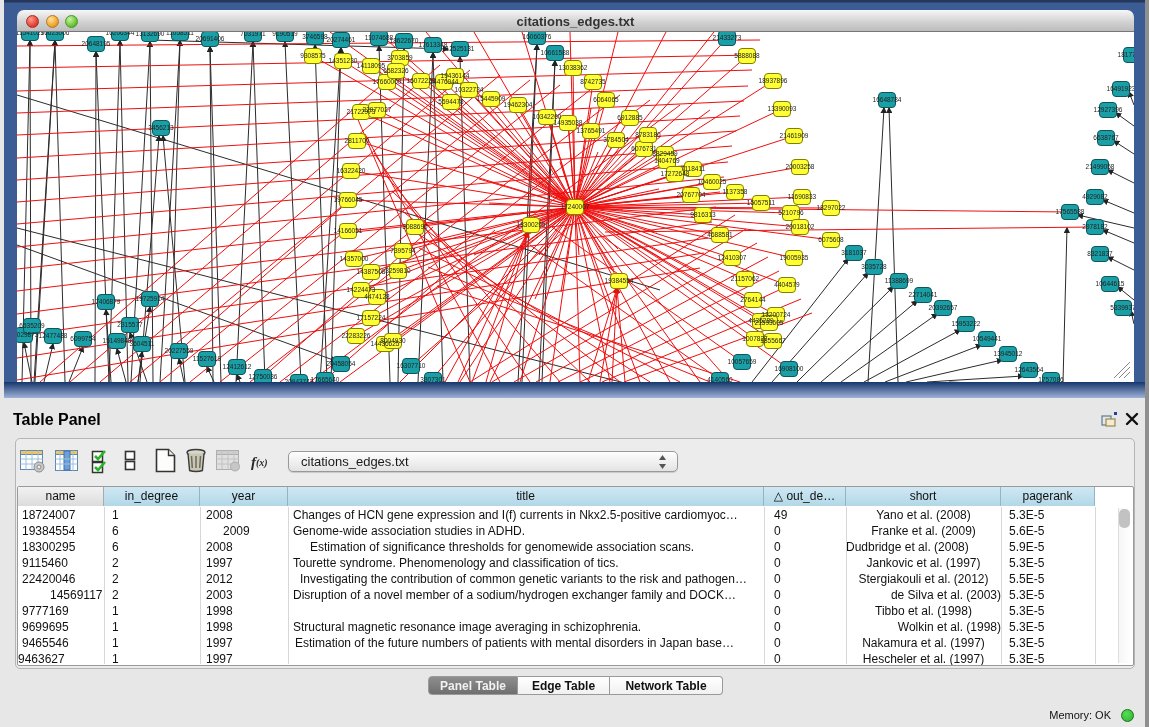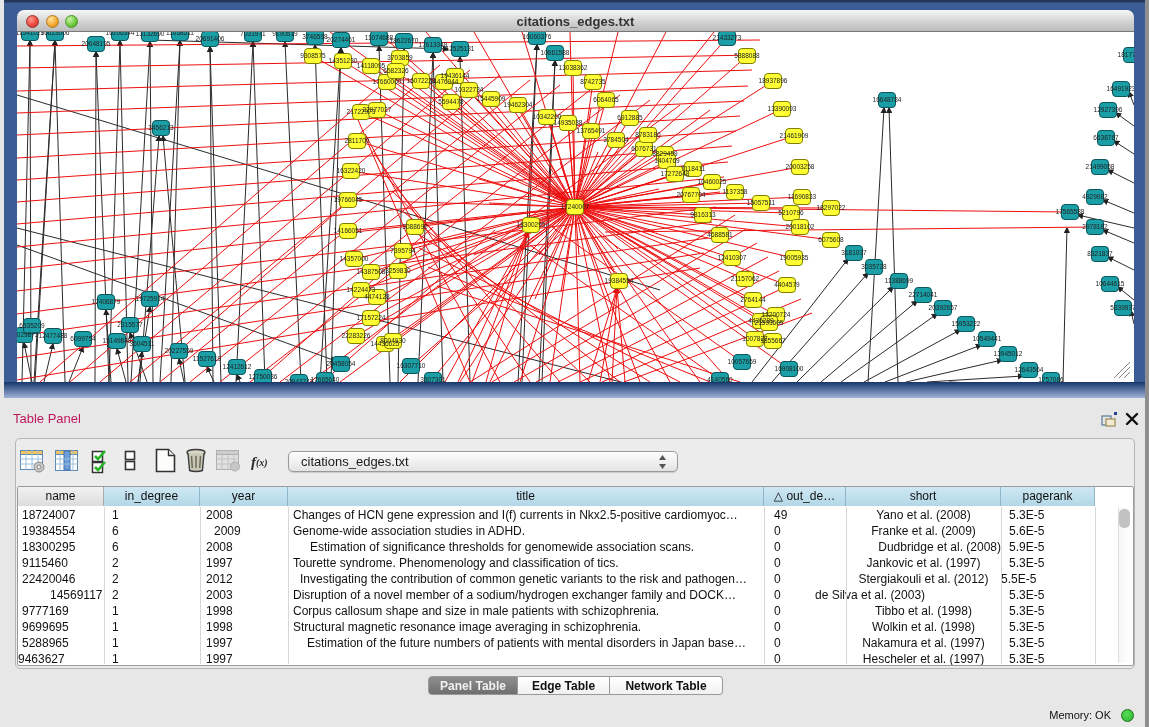--- a/index.html
+++ b/index.html
@@ -10,21 +10,21 @@
 #rightstrip { position:absolute; left:1145px; top:0; width:4px; height:727px; background:#8f8f8f; }
 #win { position:absolute; left:17px; top:10px; width:1117px; height:372px; }
 #titlebar { position:absolute; left:0; top:0; width:1117px; height:22px;
   border-radius:7px 7px 0 0; background:linear-gradient(#f7f7f7,#d3d3d3 55%,#bcbcbc);
   border-bottom:1px solid #777; }
 #titlebar .tl { position:absolute; top:4.5px; width:13px; height:13px; border-radius:50%; }
 #title { position:absolute; top:4px; width:100%; text-align:center; font-size:13px;
   font-weight:bold; color:#333; }
 #canvas { position:absolute; left:0; top:22px; width:1117px; height:350px; background:#fff; overflow:hidden; }
 #tpanel { position:absolute; left:0; top:398px; width:1145px; height:329px; background:#e7e7e7; }
-#tptitle { position:absolute; left:13px; top:411px; font-size:13px; color:#be185d; }
+#tptitle { position:absolute; left:13px; top:411px; font-size:16px; color:#000000;font-weight:bold; }
 #panel { position:absolute; left:15px; top:438px; width:1120px; height:231px;
   background:#ececec; border:1px solid #b5b5b5; border-radius:5px; }
 #combo { position:absolute; left:288px; top:451px; width:390px; height:21px;
   border:1px solid #999; border-radius:5px; background:linear-gradient(#fefefe,#e3e3e3);
   font-size:13px; color:#1a1a1a; line-height:19px; padding-left:12px;
   box-shadow:0 1px 1px rgba(0,0,0,0.15); }
 #table { position:absolute; left:17px; top:486px; width:1117px; height:180px; background:#fff;
   border:1px solid #9a9a9a; border-radius:2px; font-size:12px; color:#111; }
 .hcell { position:absolute; top:0; height:19px; text-align:center; line-height:19px;
   background:linear-gradient(#cfe8f3,#b2d7e7); border-right:1px solid #8fb6c8; font-size:12px; }
@@ -661,85 +661,84 @@
         <div style="position:absolute;left:86px;width:96px;padding-left:8px;overflow:hidden;white-space:nowrap">1</div>
         <div style="position:absolute;left:182px;width:88px;padding-left:6px;overflow:hidden;white-space:nowrap">2008</div>
         <div style="position:absolute;left:270px;width:476px;padding-left:5px;overflow:hidden;white-space:nowrap">Changes of HCN gene expression and I(f) currents in Nkx2.5-positive cardiomyoc…</div>
         <div style="position:absolute;left:746px;width:82px;padding-left:10px;overflow:hidden;white-space:nowrap">49</div>
         <div style="position:absolute;left:828px;width:155px;text-align:center;overflow:hidden;white-space:nowrap">Yano et al. (2008)</div>
         <div style="position:absolute;left:983px;width:94px;padding-left:8px;overflow:hidden;white-space:nowrap">5.3E-5</div>
       </div>
 <div class="trow">
         <div style="position:absolute;left:0px;width:86px;padding-left:4px;overflow:hidden;white-space:nowrap">19384554</div>
         <div style="position:absolute;left:86px;width:96px;padding-left:8px;overflow:hidden;white-space:nowrap">6</div>
-        <div style="position:absolute;left:182px;width:88px;padding-left:14px;overflow:hidden;white-space:nowrap">2009</div>
+        <div style="position:absolute;left:182px;width:88px;padding-left:23px;overflow:hidden;white-space:nowrap">2009</div>
         <div style="position:absolute;left:270px;width:476px;padding-left:5px;overflow:hidden;white-space:nowrap">Genome-wide association studies in ADHD.</div>
         <div style="position:absolute;left:746px;width:82px;padding-left:10px;overflow:hidden;white-space:nowrap">0</div>
         <div style="position:absolute;left:828px;width:155px;text-align:center;overflow:hidden;white-space:nowrap">Franke et al. (2009)</div>
         <div style="position:absolute;left:983px;width:94px;padding-left:8px;overflow:hidden;white-space:nowrap">5.6E-5</div>
       </div>
 <div class="trow">
         <div style="position:absolute;left:0px;width:86px;padding-left:4px;overflow:hidden;white-space:nowrap">18300295</div>
         <div style="position:absolute;left:86px;width:96px;padding-left:8px;overflow:hidden;white-space:nowrap">6</div>
         <div style="position:absolute;left:182px;width:88px;padding-left:6px;overflow:hidden;white-space:nowrap">2008</div>
         <div style="position:absolute;left:270px;width:476px;padding-left:22px;overflow:hidden;white-space:nowrap">Estimation of significance thresholds for genomewide association scans.</div>
         <div style="position:absolute;left:746px;width:82px;padding-left:10px;overflow:hidden;white-space:nowrap">0</div>
-        <div style="position:absolute;left:828px;width:155px;text-align:right;overflow:hidden;white-space:nowrap">Dudbridge et al. (2008)</div>
+        <div style="position:absolute;left:828px;width:155px;text-align:left;overflow:hidden;white-space:nowrap">Dudbridge et al. (2008)</div>
         <div style="position:absolute;left:983px;width:94px;padding-left:8px;overflow:hidden;white-space:nowrap">5.9E-5</div>
       </div>
 <div class="trow">
         <div style="position:absolute;left:0px;width:86px;padding-left:4px;overflow:hidden;white-space:nowrap">9115460</div>
         <div style="position:absolute;left:86px;width:96px;padding-left:8px;overflow:hidden;white-space:nowrap">2</div>
         <div style="position:absolute;left:182px;width:88px;padding-left:6px;overflow:hidden;white-space:nowrap">1997</div>
         <div style="position:absolute;left:270px;width:476px;padding-left:5px;overflow:hidden;white-space:nowrap">Tourette syndrome. Phenomenology and classification of tics.</div>
         <div style="position:absolute;left:746px;width:82px;padding-left:10px;overflow:hidden;white-space:nowrap">0</div>
         <div style="position:absolute;left:828px;width:155px;text-align:center;overflow:hidden;white-space:nowrap">Jankovic et al. (1997)</div>
         <div style="position:absolute;left:983px;width:94px;padding-left:8px;overflow:hidden;white-space:nowrap">5.3E-5</div>
       </div>
 <div class="trow">
         <div style="position:absolute;left:0px;width:86px;padding-left:4px;overflow:hidden;white-space:nowrap">22420046</div>
         <div style="position:absolute;left:86px;width:96px;padding-left:8px;overflow:hidden;white-space:nowrap">2</div>
         <div style="position:absolute;left:182px;width:88px;padding-left:6px;overflow:hidden;white-space:nowrap">2012</div>
         <div style="position:absolute;left:270px;width:476px;padding-left:12px;overflow:hidden;white-space:nowrap">Investigating the contribution of common genetic variants to the risk and pathogen…</div>
         <div style="position:absolute;left:746px;width:82px;padding-left:10px;overflow:hidden;white-space:nowrap">0</div>
         <div style="position:absolute;left:828px;width:155px;text-align:center;overflow:hidden;white-space:nowrap">Stergiakouli et al. (2012)</div>
-        <div style="position:absolute;left:983px;width:94px;overflow:hidden;white-space:nowrap">5.5E-5</div>
+        <div style="position:absolute;left:983px;width:94px;padding-left:8px;overflow:hidden;white-space:nowrap">5.5E-5</div>
       </div>
 <div class="trow">
         <div style="position:absolute;left:16px;width:86px;padding-left:16px;overflow:hidden;white-space:nowrap">14569117</div>
         <div style="position:absolute;left:86px;width:96px;padding-left:8px;overflow:hidden;white-space:nowrap">2</div>
         <div style="position:absolute;left:182px;width:88px;padding-left:6px;overflow:hidden;white-space:nowrap">2003</div>
         <div style="position:absolute;left:270px;width:476px;padding-left:5px;overflow:hidden;white-space:nowrap">Disruption of a novel member of a sodium/hydrogen exchanger family and DOCK…</div>
         <div style="position:absolute;left:746px;width:82px;padding-left:10px;overflow:hidden;white-space:nowrap">0</div>
-        <div style="position:absolute;left:797px;width:155px;text-align:left;overflow:hidden;white-space:nowrap">de Silva et al. (2003)</div>
+        <div style="position:absolute;left:828px;width:155px;text-align:right;overflow:hidden;white-space:nowrap">de Silva et al. (2003)</div>
         <div style="position:absolute;left:983px;width:94px;padding-left:8px;overflow:hidden;white-space:nowrap">5.3E-5</div>
       </div>
 <div class="trow">
         <div style="position:absolute;left:0px;width:86px;padding-left:4px;overflow:hidden;white-space:nowrap">9777169</div>
         <div style="position:absolute;left:86px;width:96px;padding-left:8px;overflow:hidden;white-space:nowrap">1</div>
         <div style="position:absolute;left:182px;width:88px;padding-left:6px;overflow:hidden;white-space:nowrap">1998</div>
-        <div style="position:absolute;left:270px;width:476px;padding-left:5px;overflow:hidden;white-space:nowrap">Corpus callosum shape and size in male patients with schizophrenia.</div>
         <div style="position:absolute;left:746px;width:82px;padding-left:10px;overflow:hidden;white-space:nowrap">0</div>
         <div style="position:absolute;left:828px;width:155px;text-align:center;overflow:hidden;white-space:nowrap">Tibbo et al. (1998)</div>
         <div style="position:absolute;left:983px;width:94px;padding-left:8px;overflow:hidden;white-space:nowrap">5.3E-5</div>
       </div>
 <div class="trow">
         <div style="position:absolute;left:0px;width:86px;padding-left:4px;overflow:hidden;white-space:nowrap">9699695</div>
         <div style="position:absolute;left:86px;width:96px;padding-left:8px;overflow:hidden;white-space:nowrap">1</div>
         <div style="position:absolute;left:182px;width:88px;padding-left:6px;overflow:hidden;white-space:nowrap">1998</div>
         <div style="position:absolute;left:270px;width:476px;padding-left:5px;overflow:hidden;white-space:nowrap">Structural magnetic resonance image averaging in schizophrenia.</div>
         <div style="position:absolute;left:746px;width:82px;padding-left:10px;overflow:hidden;white-space:nowrap">0</div>
-        <div style="position:absolute;left:828px;width:155px;text-align:center;overflow:hidden;white-space:nowrap">Wolkin et al. (1998)</div>
+        <div style="position:absolute;left:828px;width:155px;text-align:right;overflow:hidden;white-space:nowrap">Wolkin et al. (1998)</div>
         <div style="position:absolute;left:983px;width:94px;padding-left:8px;overflow:hidden;white-space:nowrap">5.3E-5</div>
       </div>
 <div class="trow">
-        <div style="position:absolute;left:0px;width:86px;padding-left:4px;overflow:hidden;white-space:nowrap">5288965</div>
+        <div style="position:absolute;left:0px;width:86px;padding-left:4px;overflow:hidden;white-space:nowrap">9465546</div>
         <div style="position:absolute;left:86px;width:96px;padding-left:8px;overflow:hidden;white-space:nowrap">1</div>
         <div style="position:absolute;left:182px;width:88px;padding-left:6px;overflow:hidden;white-space:nowrap">1997</div>
-        <div style="position:absolute;left:270px;width:476px;padding-left:19px;overflow:hidden;white-space:nowrap">Estimation of the future numbers of patients with mental disorders in Japan base…</div>
+        <div style="position:absolute;left:270px;width:476px;padding-left:7px;overflow:hidden;white-space:nowrap">Estimation of the future numbers of patients with mental disorders in Japan base…</div>
         <div style="position:absolute;left:746px;width:82px;padding-left:10px;overflow:hidden;white-space:nowrap">0</div>
         <div style="position:absolute;left:828px;width:155px;text-align:center;overflow:hidden;white-space:nowrap">Nakamura et al. (1997)</div>
         <div style="position:absolute;left:983px;width:94px;padding-left:8px;overflow:hidden;white-space:nowrap">5.3E-5</div>
       </div>
 <div class="trow">
         <div style="position:absolute;left:0px;width:86px;overflow:hidden;white-space:nowrap">9463627</div>
         <div style="position:absolute;left:86px;width:96px;padding-left:8px;overflow:hidden;white-space:nowrap">1</div>
         <div style="position:absolute;left:182px;width:88px;padding-left:6px;overflow:hidden;white-space:nowrap">1997</div>
         <div style="position:absolute;left:746px;width:82px;padding-left:10px;overflow:hidden;white-space:nowrap">0</div>
         <div style="position:absolute;left:828px;width:155px;text-align:center;overflow:hidden;white-space:nowrap">Hescheler et al. (1997)</div>

